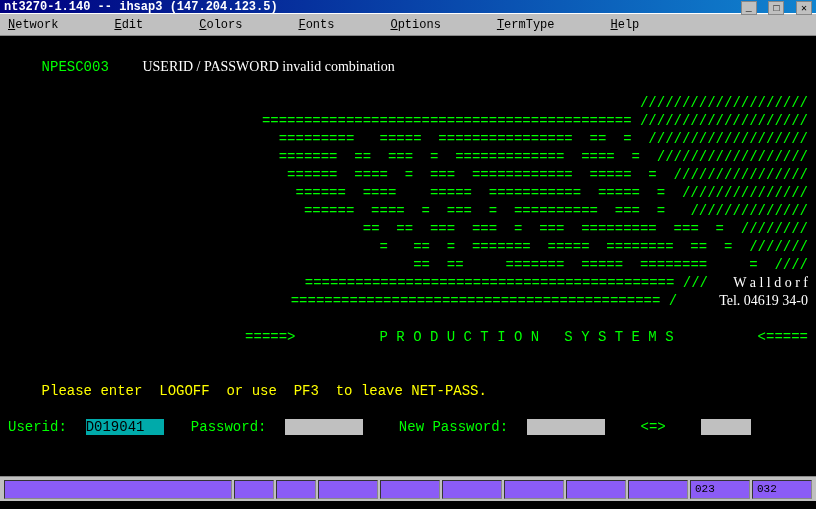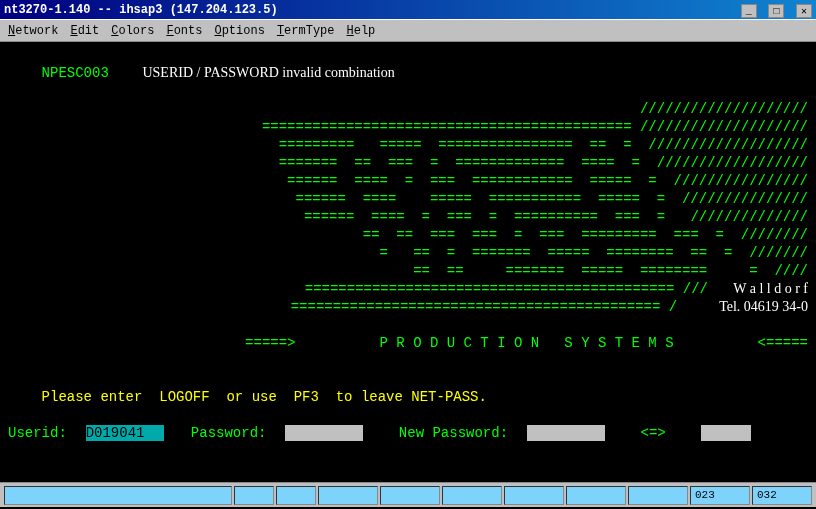--- a/index.html
+++ b/index.html
@@ -8,21 +8,21 @@
       height: 509px;
       background: #000;
       font-family: 'Courier New', Courier, monospace;
       overflow: hidden;
       user-select: none;
     }
 
     
     #title-bar {
       width: 816px;
-      height: 20px;
+      height: 14px;
       background: linear-gradient(to right, #000080, #1084d0);
       display: flex;
       align-items: center;
       justify-content: space-between;
       padding: 0 4px;
       border-bottom: 1px solid #fff;
     }
     #title-text {
       color: #fff;
       font-size: 12px;
@@ -44,20 +44,21 @@
 
     
     #menu-bar {
       width: 816px;
       height: 22px;
       background: #c0c0c0;
       display: flex;
       align-items: center;
       padding: 0 2px;
       border-bottom: 1px solid #888;
+      gap: 44px;
     }
     .menu-item {
       color: #000;
       font-size: 12px;
       padding: 2px 6px;
       cursor: pointer;
       text-decoration: none;
     }
     .menu-item .underline {
       text-decoration: underline;
@@ -90,21 +91,21 @@
       height: 25px;
       background: #c0c0c0;
       display: flex;
       align-items: center;
       border-top: 1px solid #888;
       padding: 0 4px;
       gap: 2px;
     }
     .status-segment {
       height: 19px;
-      background: #7dd3fc;
+      background: #8b5cf6;
       border: 1px inset #888;
       padding: 0 4px;
       font-size: 11px;
       display: flex;
       align-items: center;
       color: #000;
       min-width: 30px;
     }
     .status-segment-wide {
       flex: 1;

